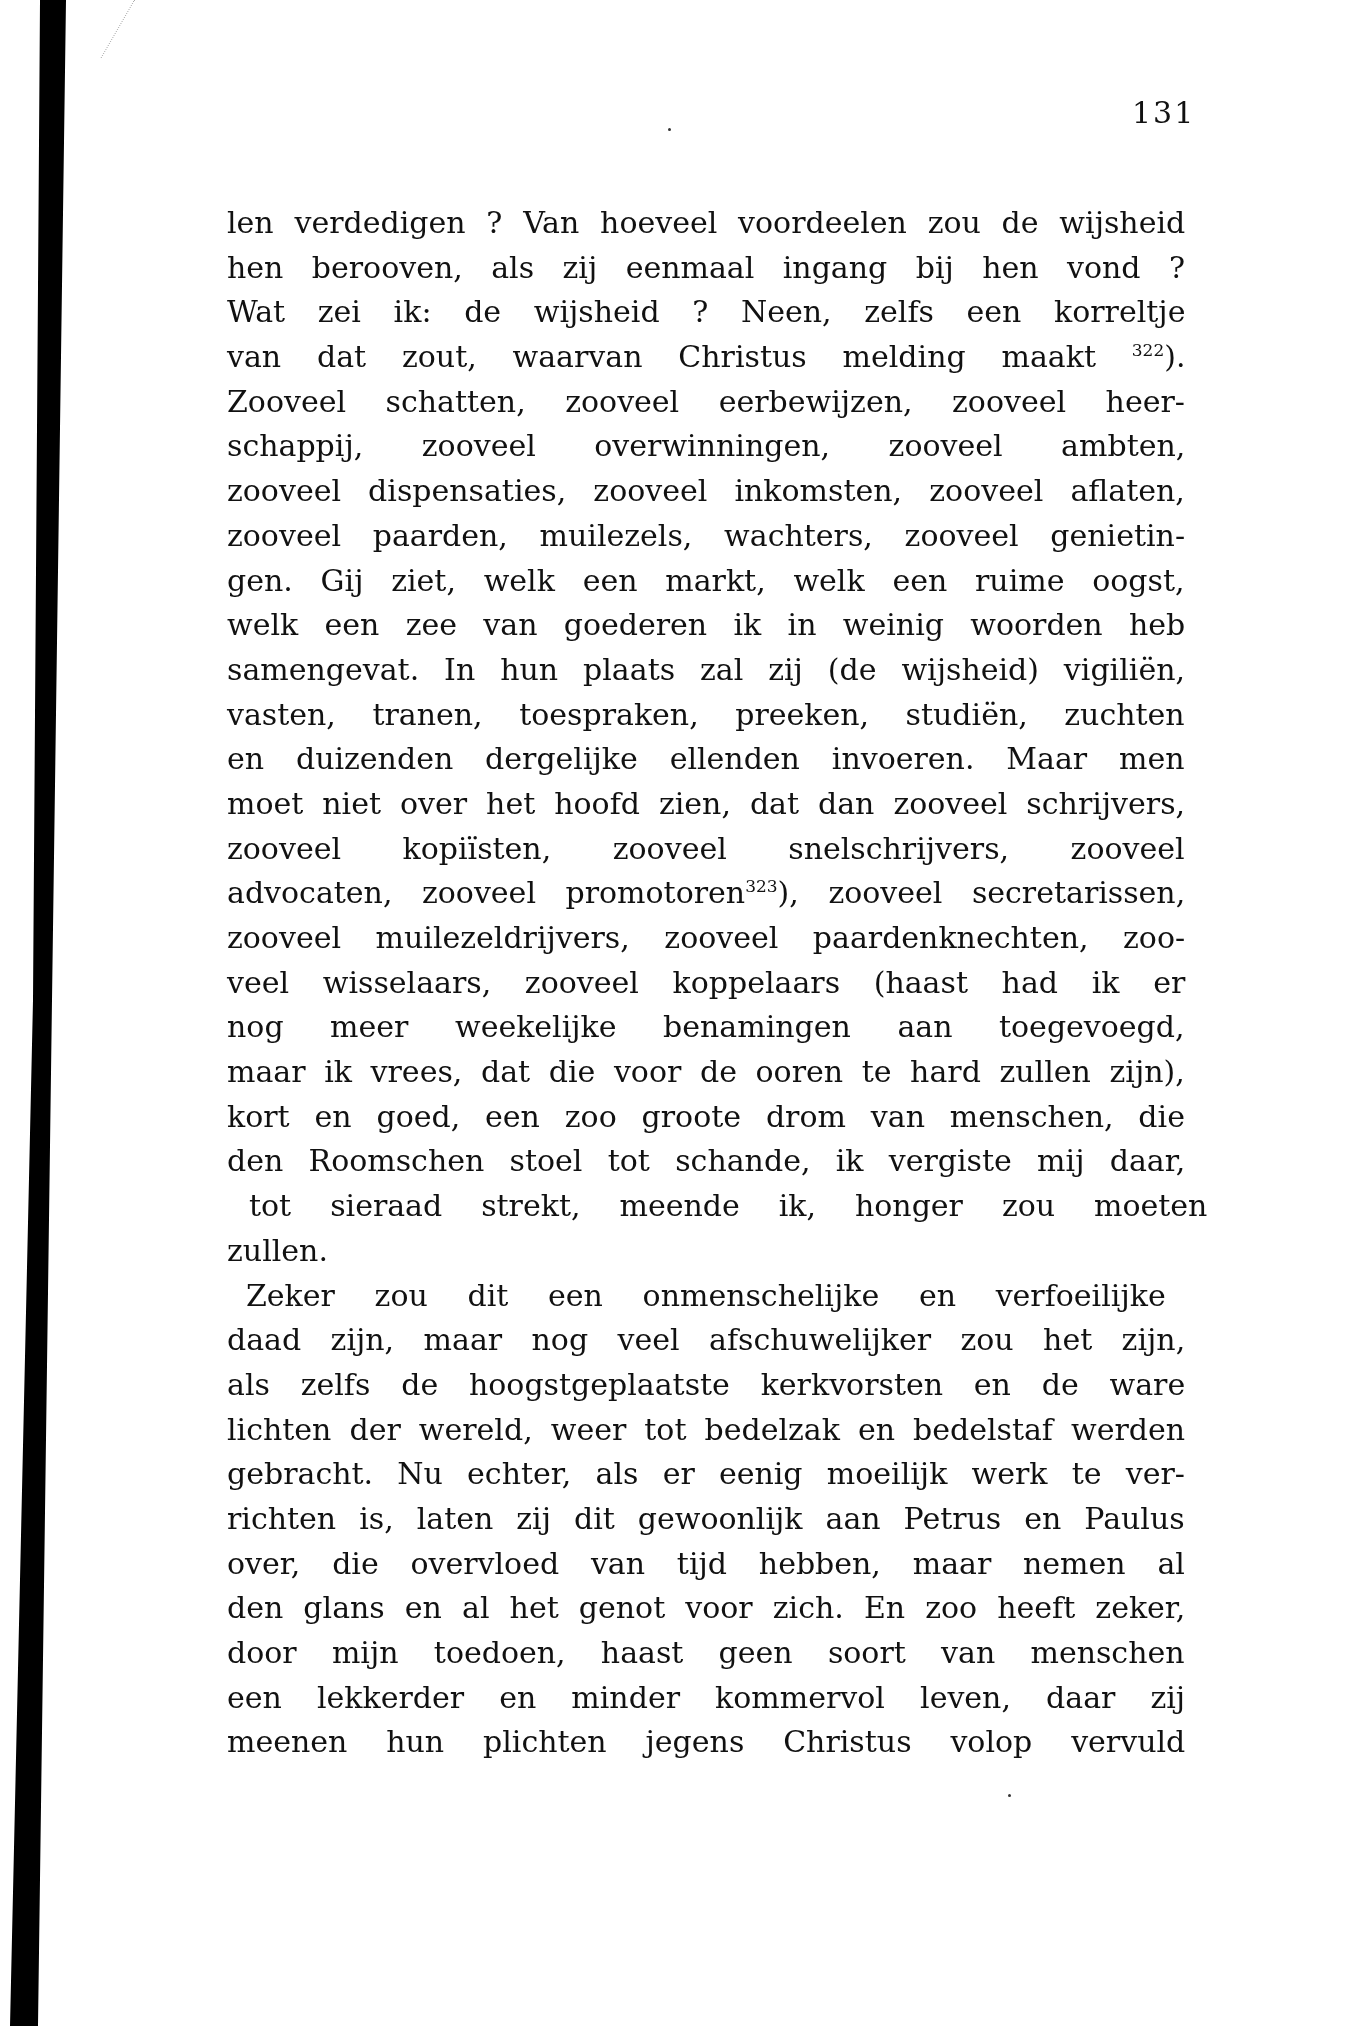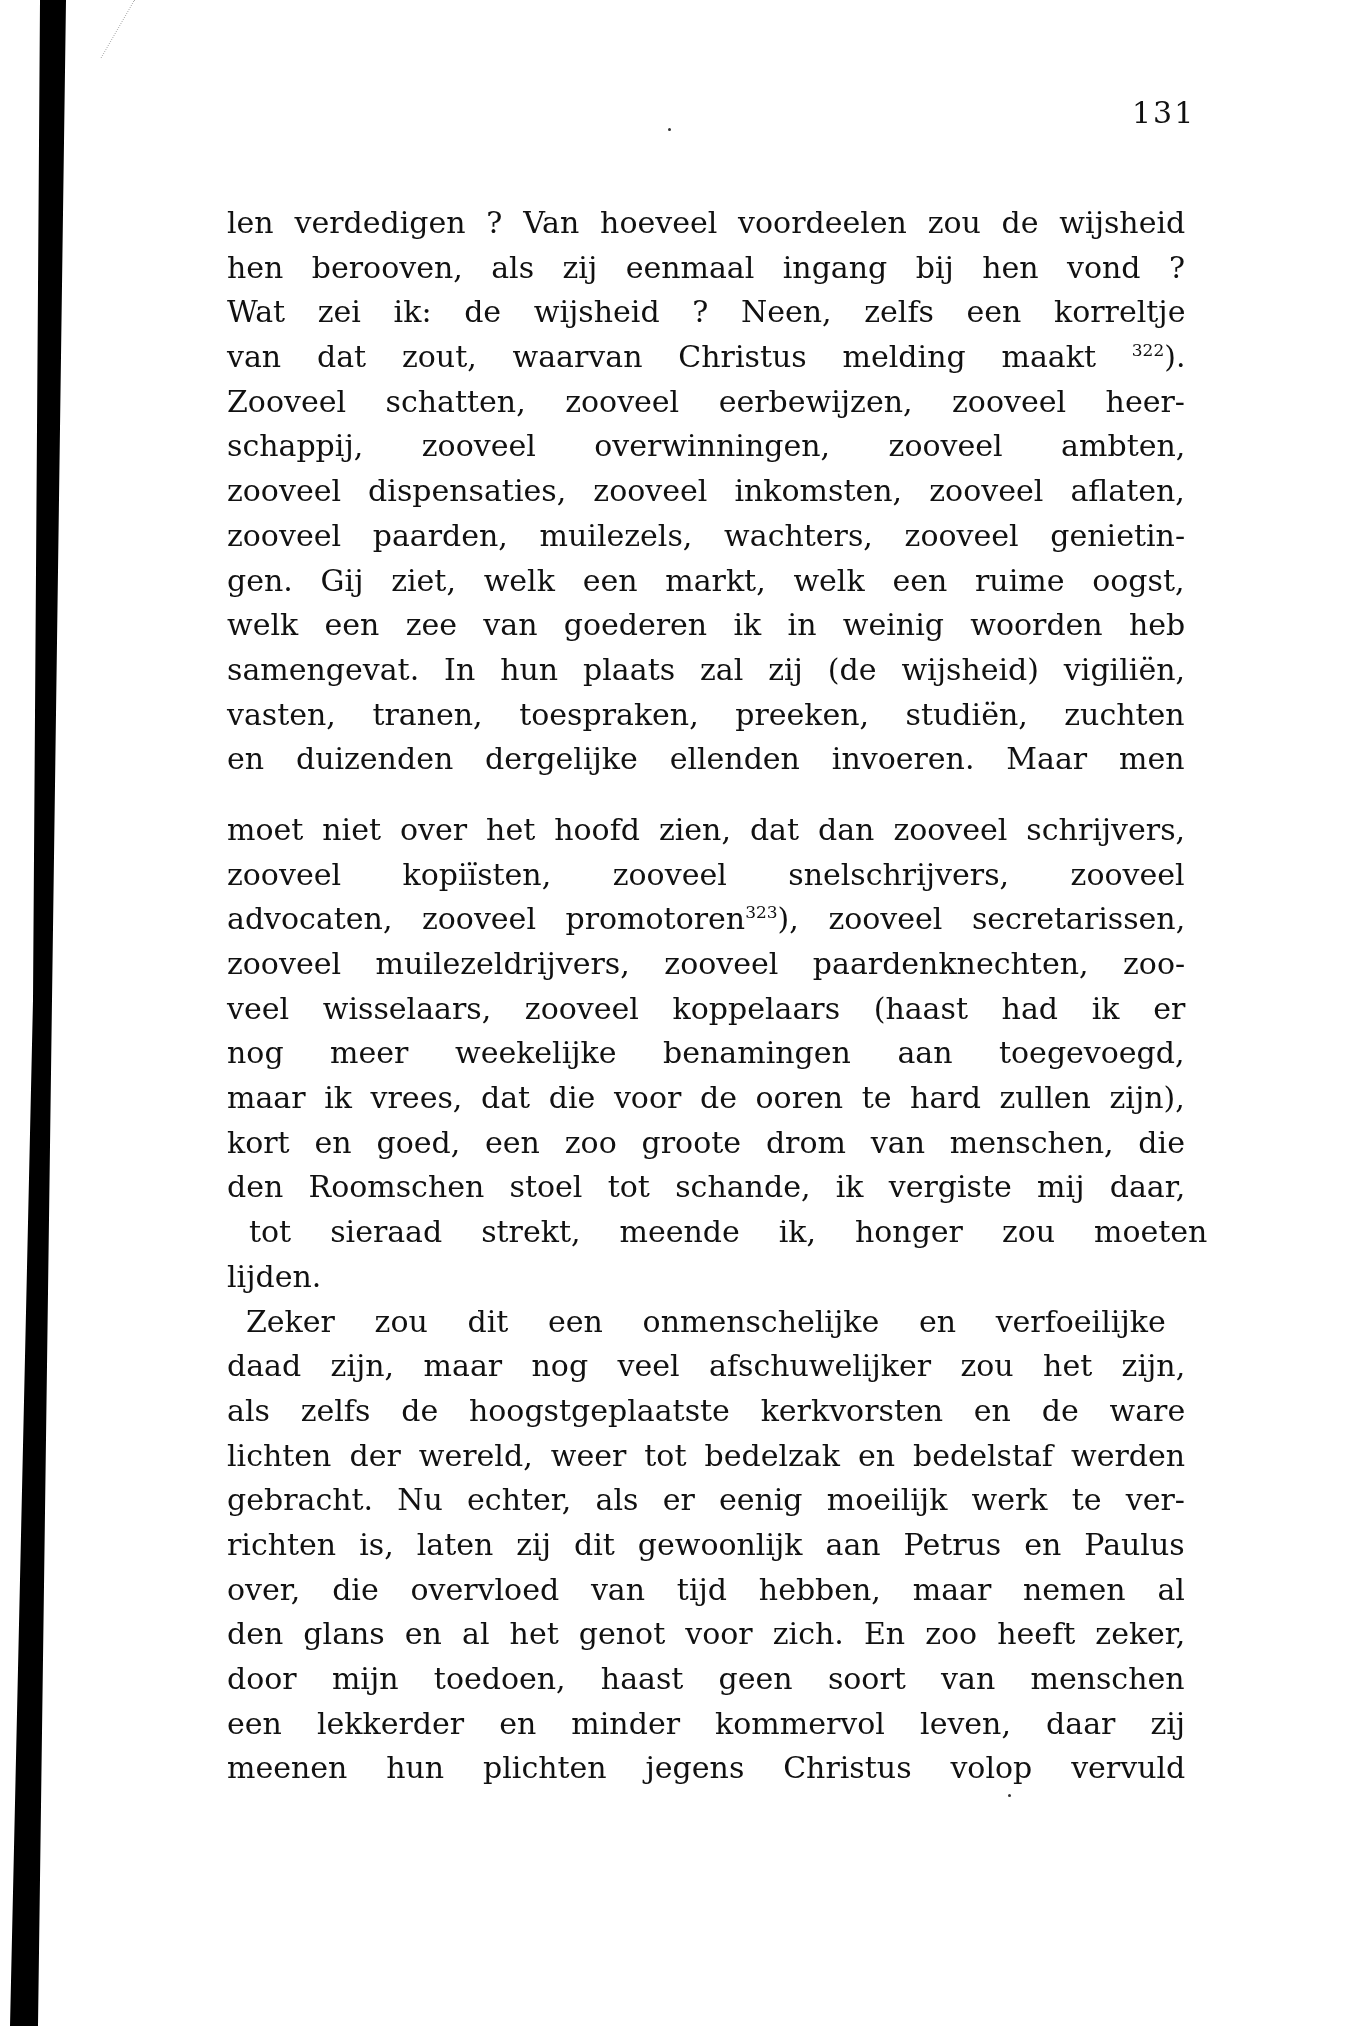--- a/index.html
+++ b/index.html
@@ -96,31 +96,31 @@
     <span class="line" style="display: block; width: auto; word-spacing: 26.29px; text-align-last: left;"><span>van dat zout, waarvan Christus melding maakt </span><sup>322</sup><span>).</span></span>
     <span class="line" style="display: block; width: auto; word-spacing: 30px; text-align-last: left;">Zooveel schatten, zooveel eerbewijzen, zooveel heer-</span>
     <span class="line" style="display: block; width: auto; word-spacing: 49px; text-align-last: left;">schappij, zooveel overwinningen, zooveel ambten,</span>
     <span class="line" style="display: block; width: auto; word-spacing: 17.6px; text-align-last: left;">zooveel dispensaties, zooveel inkomsten, zooveel aflaten,</span>
     <span class="line" style="display: block; width: auto; word-spacing: 22.2px; text-align-last: left;">zooveel paarden, muilezels, wachters, zooveel genietin-</span>
     <span class="line" style="display: block; width: auto; word-spacing: 18.22px; text-align-last: left;">gen. Gij ziet, welk een markt, welk een ruime oogst,</span>
     <span class="line" style="display: block; width: auto; word-spacing: 16.78px; text-align-last: left;">welk een zee van goederen ik in weinig woorden heb</span>
     <span class="line" style="display: block; width: auto; word-spacing: 15.38px; text-align-last: left;">samengevat. In hun plaats zal zij (de wijsheid) vigiliën,</span>
     <span class="line" style="display: block; width: auto; word-spacing: 27px; text-align-last: left;">vasten, tranen, toespraken, preeken, studiën, zuchten</span>
     <span class="line" style="display: block; width: auto; word-spacing: 22.33px; text-align-last: left;">en duizenden dergelijke ellenden invoeren. Maar men</span>
-    <span class="line" style="display: block; width: auto; word-spacing: 9.44px; text-align-last: left; margin-top: 26px;">moet niet over het hoofd zien, dat dan zooveel schrijvers,</span>
+    <span class="line" style="display: block; width: auto; word-spacing: 9.44px; text-align-last: left;">moet niet over het hoofd zien, dat dan zooveel schrijvers,</span>
     <span class="line" style="display: block; width: auto; word-spacing: 52px; text-align-last: left;">zooveel kopiïsten, zooveel snelschrijvers, zooveel</span>
     <span class="line" style="display: block; width: auto; word-spacing: 20px; text-align-last: left;"><span>advocaten, zooveel promotoren</span><sup>323</sup><span>), zooveel secretarissen,</span></span>
     <span class="line" style="display: block; width: auto; word-spacing: 25px; text-align-last: left;">zooveel muilezeldrijvers, zooveel paardenknechten, zoo-</span>
     <span class="line" style="display: block; width: auto; word-spacing: 24.14px; text-align-last: left;">veel wisselaars, zooveel koppelaars (haast had ik er</span>
     <span class="line" style="display: block; width: auto; word-spacing: 37px; text-align-last: left;">nog meer weekelijke benamingen aan toegevoegd,</span>
     <span class="line" style="display: block; width: auto; word-spacing: 9.09px; text-align-last: left;">maar ik vrees, dat die voor de ooren te hard zullen zijn),</span>
     <span class="line" style="display: block; width: auto; word-spacing: 15.33px; text-align-last: left;">kort en goed, een zoo groote drom van menschen, die</span>
     <span class="line" style="display: block; width: auto; word-spacing: 15.75px; text-align-last: left;">den Roomschen stoel tot schande, ik vergiste mij daar,</span>
     <span class="line" style="display: block; width: auto; word-spacing: 29.43px; text-align-last: left; margin-left: 22px;">tot sieraad strekt, meende ik, honger zou moeten</span>
-    <span class="line last">lijden.</span>
+    <span class="line last">zullen.</span>
   </div>
 
   <div>
     <span class="line indent" style="display: block; width: auto; word-spacing: 30.17px; text-align-last: left;">Zeker zou dit een onmenschelijke en verfoeilijke</span>
     <span class="line" style="display: block; width: auto; word-spacing: 19.88px; text-align-last: left;">daad zijn, maar nog veel afschuwelijker zou het zijn,</span>
     <span class="line" style="display: block; width: auto; word-spacing: 21.29px; text-align-last: left;">als zelfs de hoogstgeplaatste kerkvorsten en de ware</span>
     <span class="line" style="display: block; width: auto; word-spacing: 8.5px; text-align-last: left;">lichten der wereld, weer tot bedelzak en bedelstaf werden</span>
     <span class="line" style="display: block; width: auto; word-spacing: 14.67px; text-align-last: left;">gebracht. Nu echter, als er eenig moeilijk werk te ver-</span>
     <span class="line" style="display: block; width: auto; word-spacing: 13.44px; text-align-last: left;">richten is, laten zij dit gewoonlijk aan Petrus en Paulus</span>
     <span class="line" style="display: block; width: auto; word-spacing: 22.25px; text-align-last: left;">over, die overvloed van tijd hebben, maar nemen al</span>

